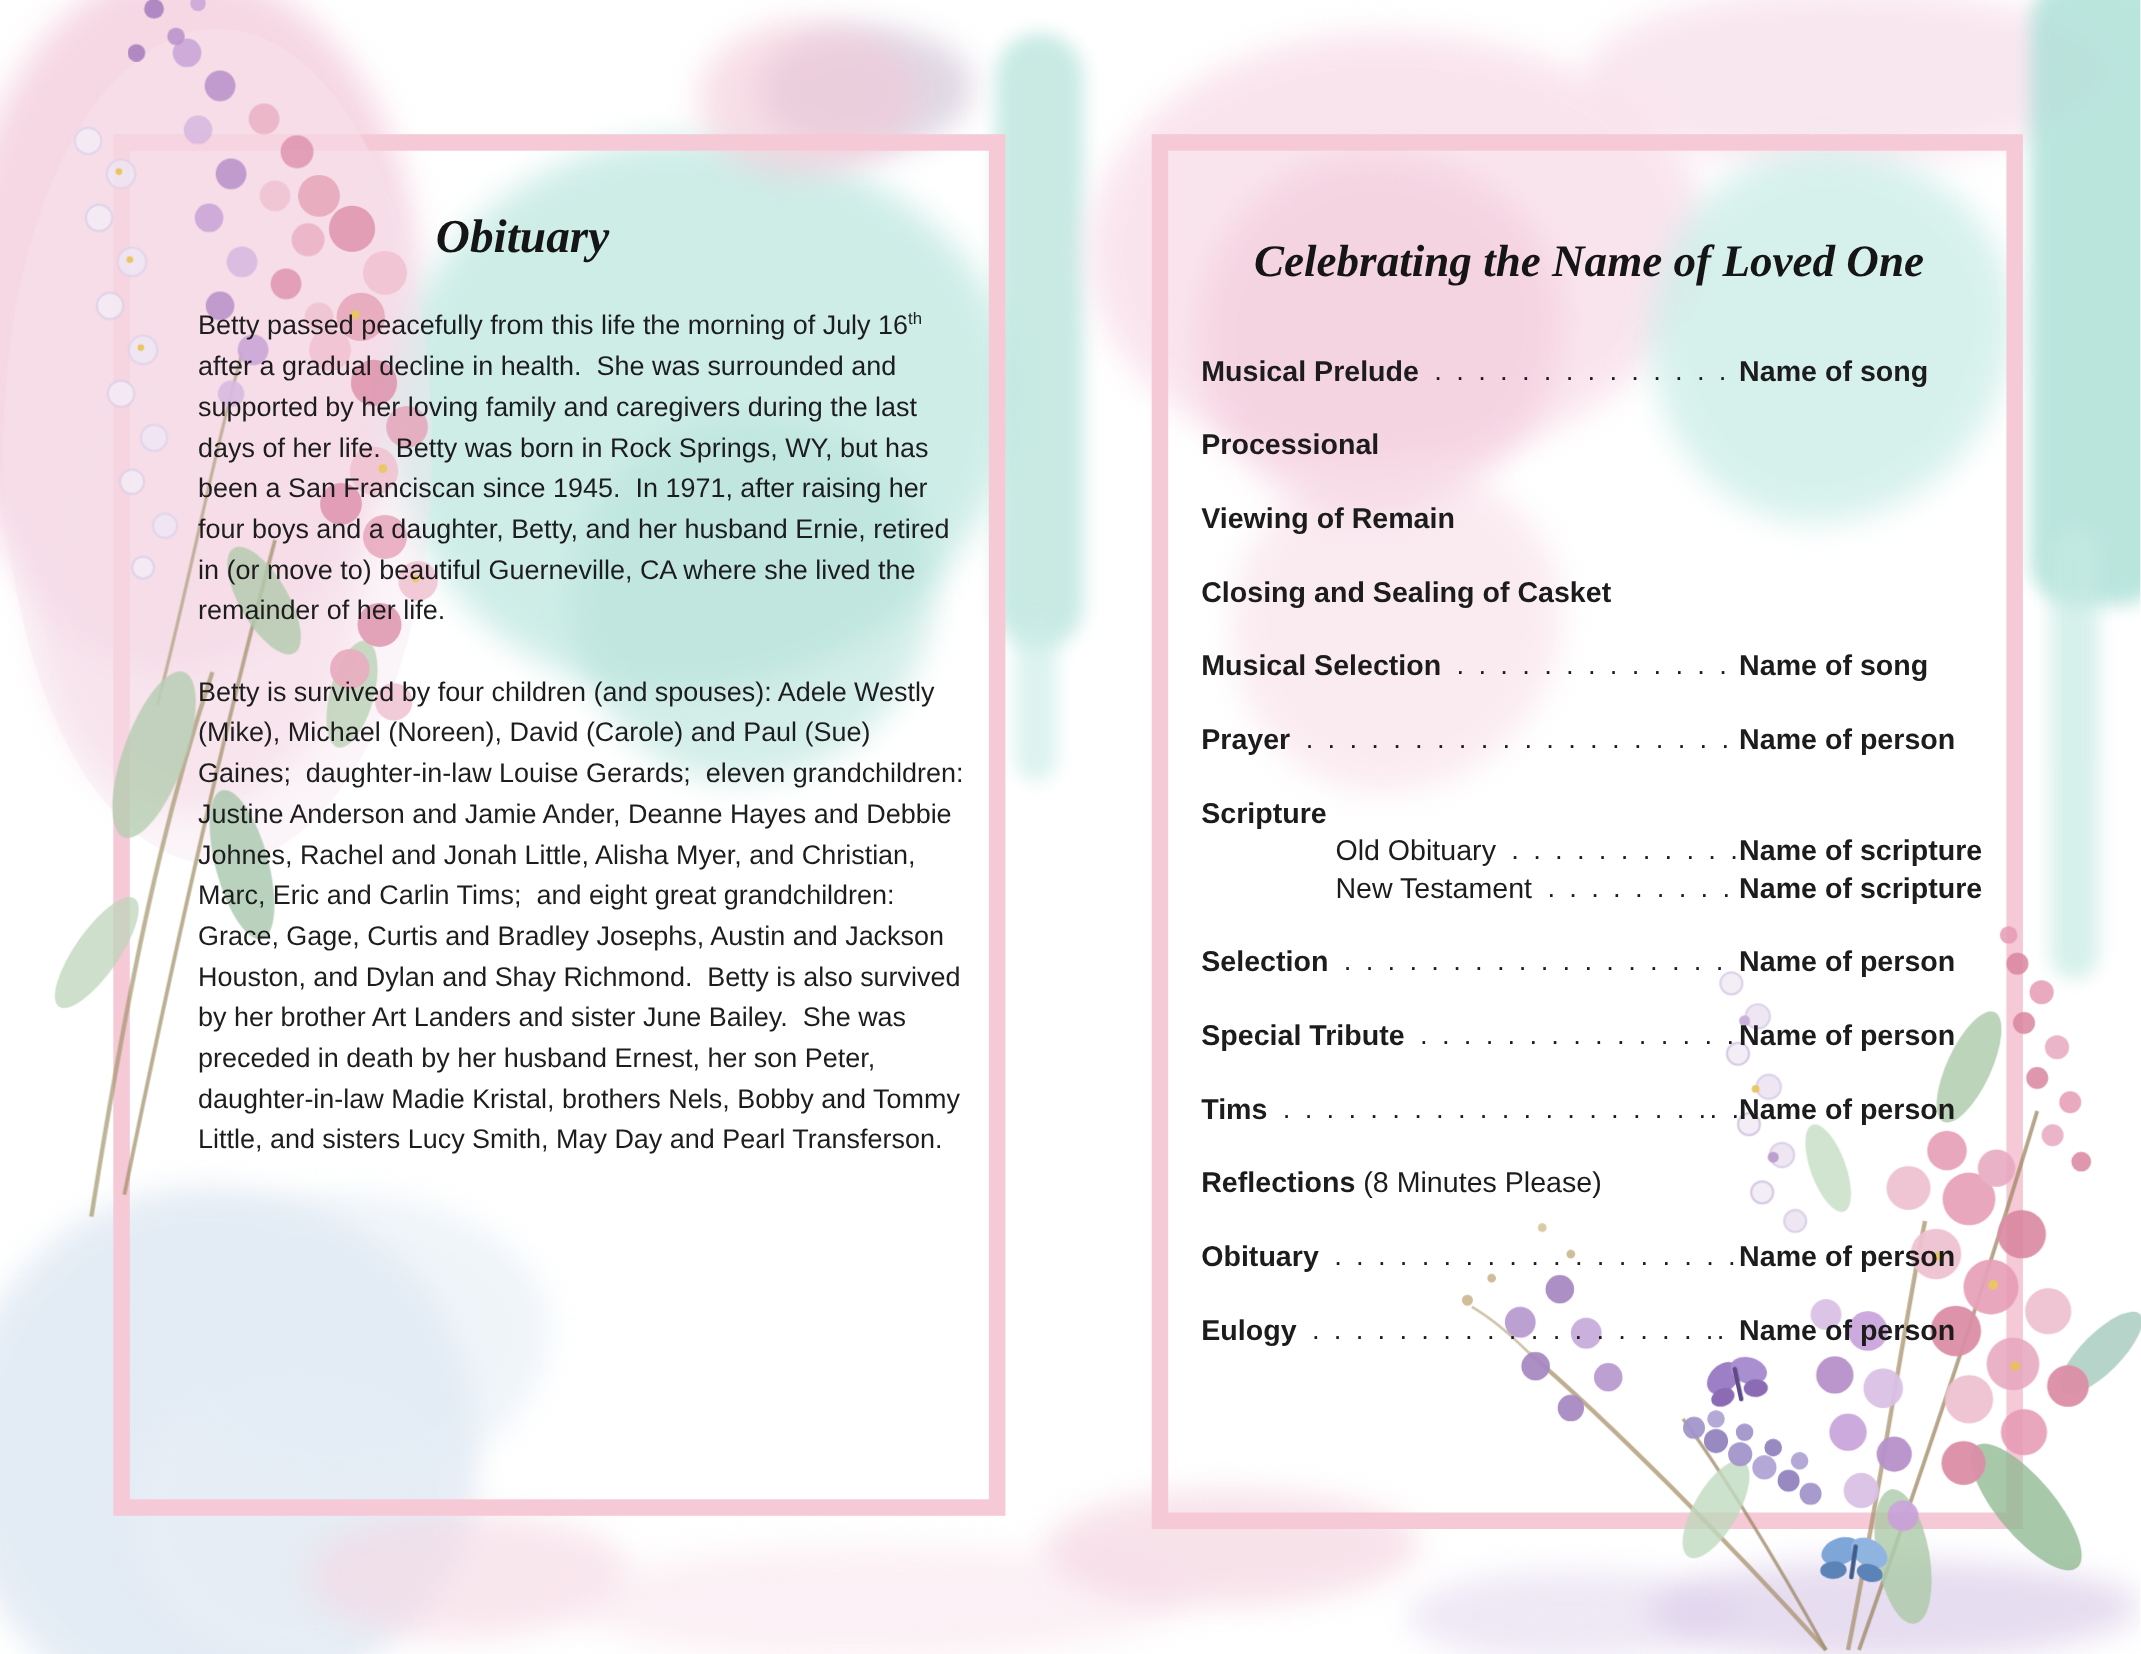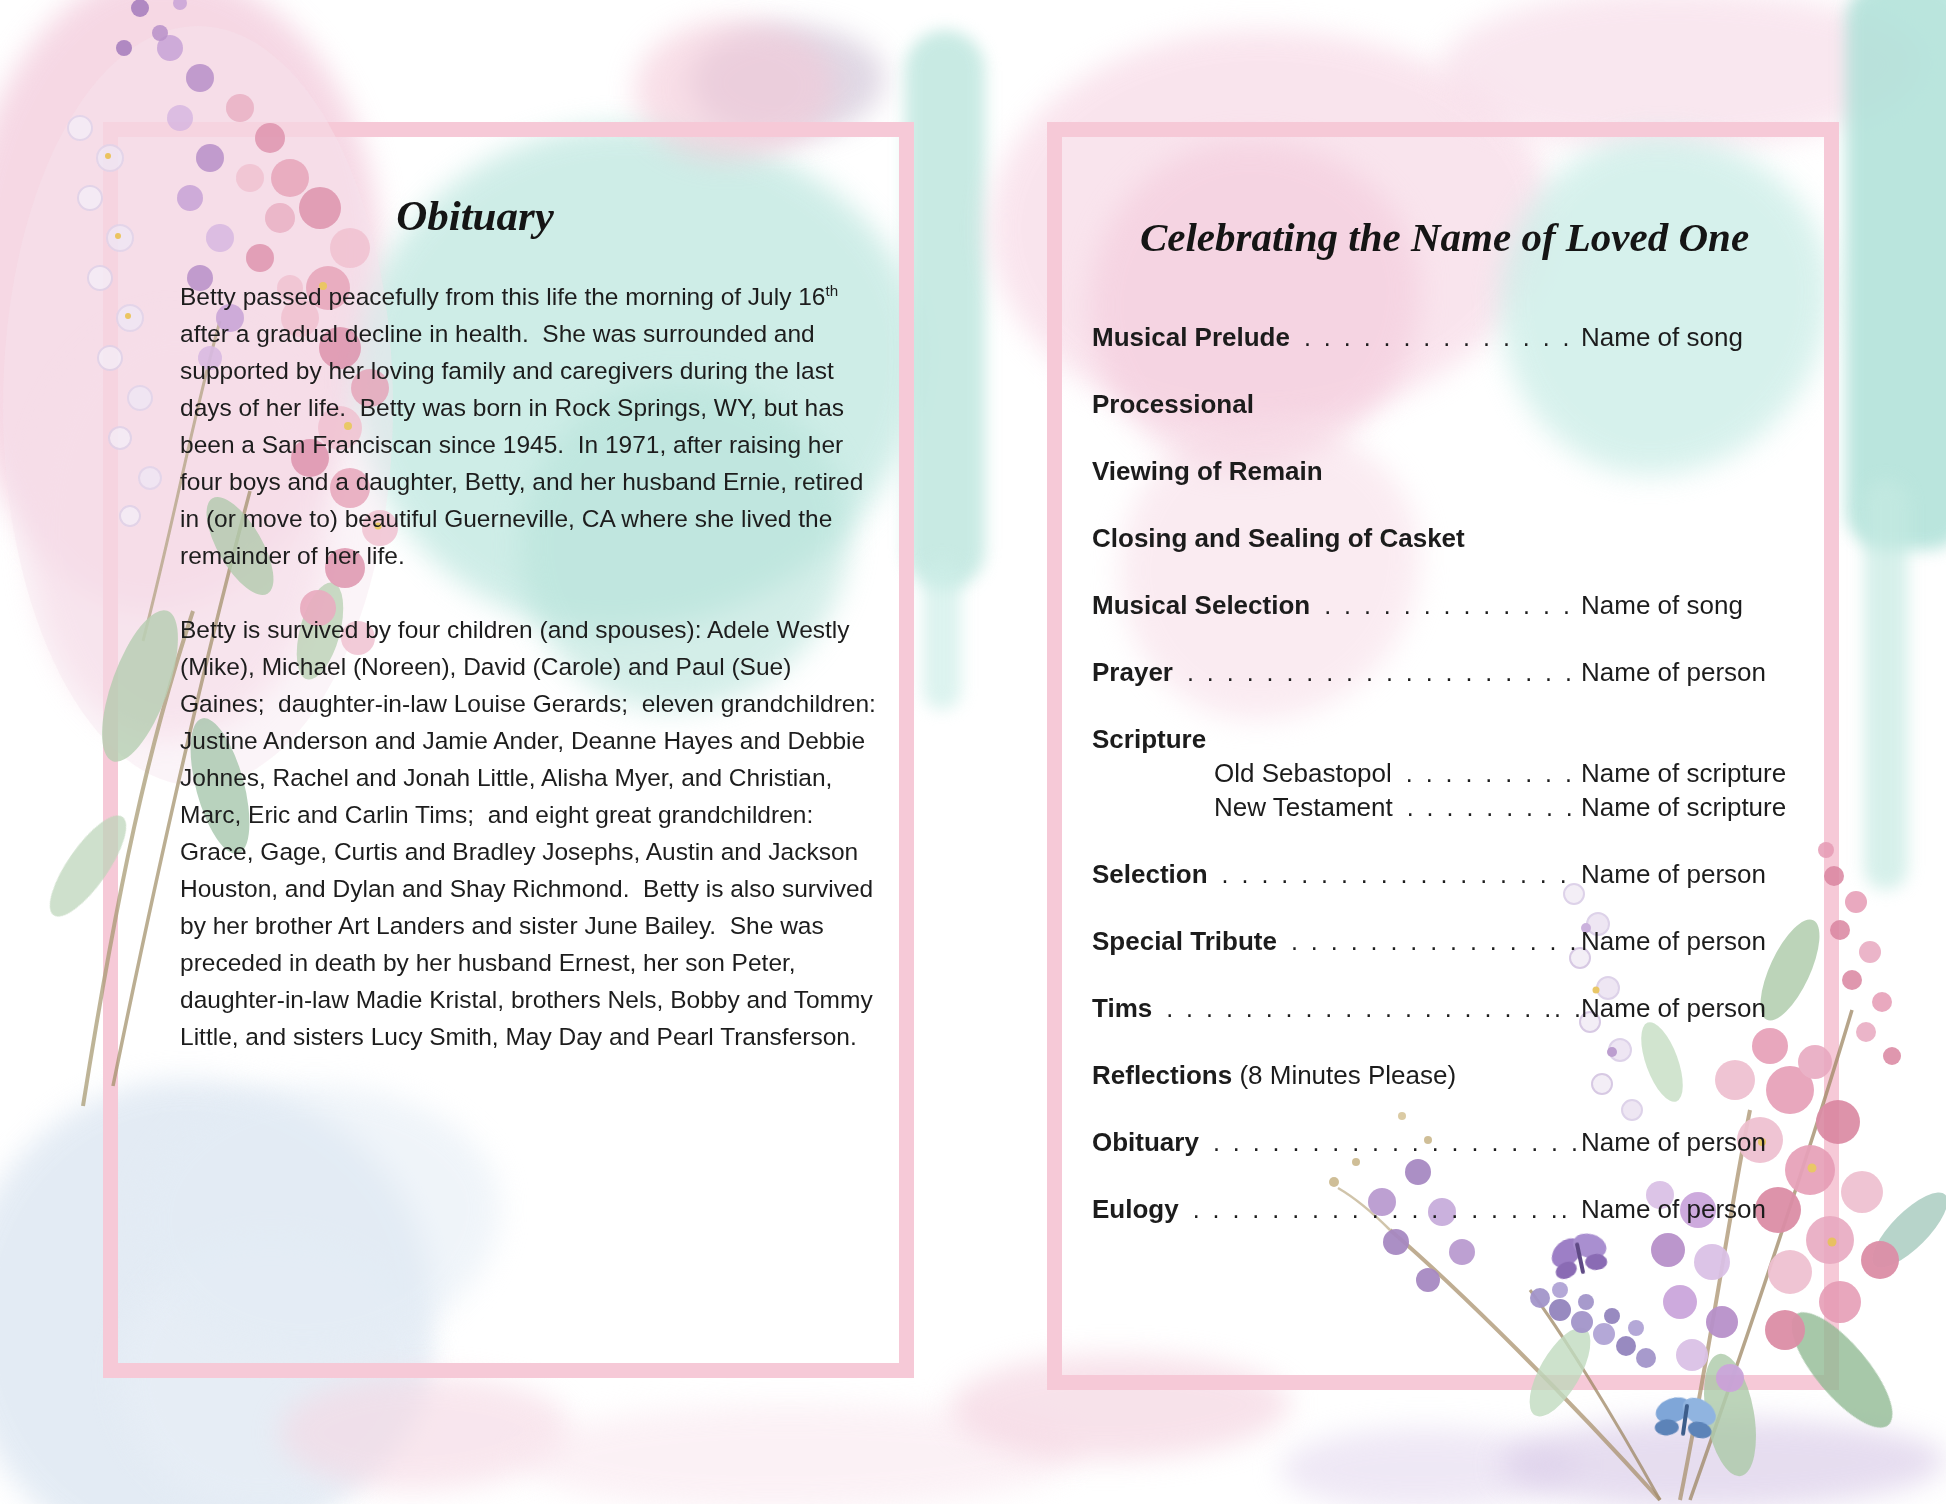--- a/index.html
+++ b/index.html
@@ -60,21 +60,21 @@
   }
   .svc-row{display:flex;align-items:flex-start;font-size:26px;line-height:34px;margin-bottom:33px;}
   .svc-row.tight{margin-bottom:0;}
   .svc-label{font-weight:bold;white-space:pre;}
   .svc-row.sub .svc-label{font-weight:normal;margin-left:122px;}
   .svc-suffix{white-space:pre;}
   .svc-dots{
     flex:1;overflow:hidden;white-space:nowrap;padding:0 10px 0 14px;
     letter-spacing:3px;font-size:25px;color:#1d1d1d;
   }
-  .svc-value{width:216px;white-space:nowrap;flex:none;}
+  .svc-value{width:216px;white-space:nowrap;flex:none;font-weight:bold;}
 </style>
 </head>
 <body>
 
 <div class="canvas">
 
   <div>
     <div class="wash w1"></div>
     <div class="wash w2"></div>
     <div class="wash w3"></div>
@@ -315,21 +315,21 @@
         </div>
         <div class="svc-row">
           <span class="svc-label">Prayer</span>
           <span class="svc-dots">. . . . . . . . . . . . . . . . . . . . . . . . . . .. . .</span>
           <span class="svc-value">Name of person</span>
         </div>
         <div class="svc-row tight">
           <span class="svc-label">Scripture</span>
         </div>
         <div class="svc-row sub tight">
-          <span class="svc-label">Old Sebastopol</span>
+          <span class="svc-label">Old Obituary</span>
           <span class="svc-dots">. . . . . . . . . . . . . . .</span>
           <span class="svc-value">Name of scripture</span>
         </div>
         <div class="svc-row sub">
           <span class="svc-label">New Testament</span>
           <span class="svc-dots">. . . . . . . . . . . . . .</span>
           <span class="svc-value">Name of scripture</span>
         </div>
         <div class="svc-row">
           <span class="svc-label">Selection</span>

